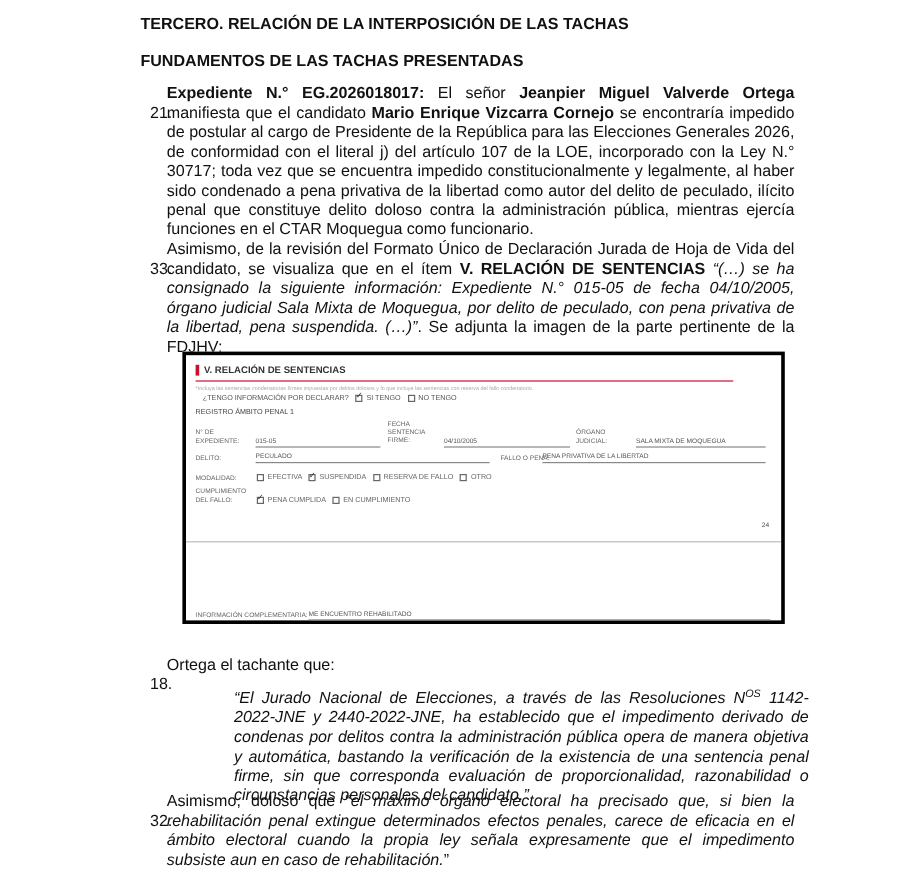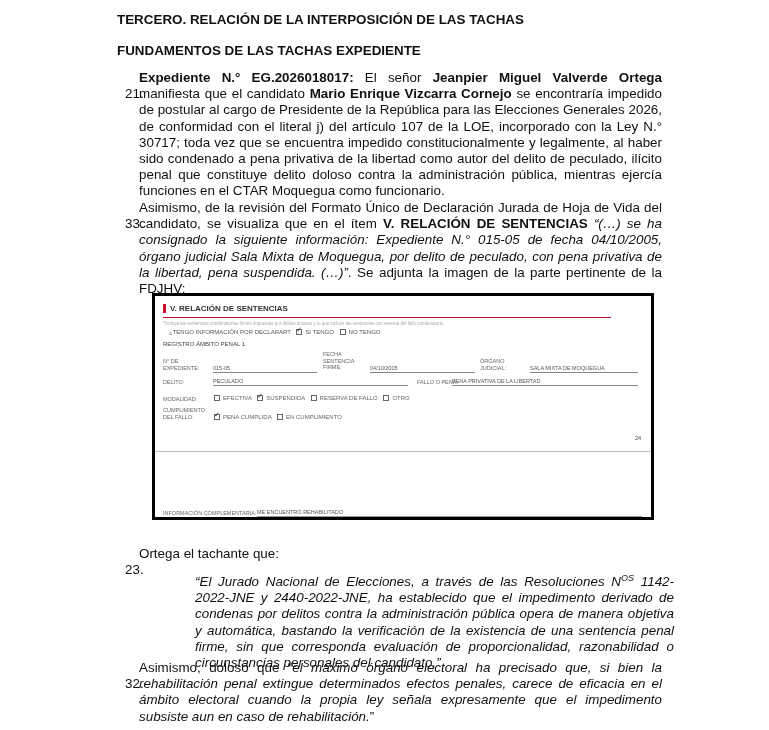--- a/index.html
+++ b/index.html
@@ -29,21 +29,21 @@
   .form .cb.on::after { content:"✓"; position:absolute; left:-1px; top:-4px; font-size:7px; color:#333; }
   .form .lbl { position:absolute; color:#666; font-size:5.5px; line-height:6.5px; }
   .form .val { position:absolute; color:#555; font-size:5.5px; border-bottom:1px solid #888; padding-bottom:1px; }
   .form .sep { position:absolute; left:0; right:0; top:155px; height:1px; background:#bbb; }
   .form .pg { position:absolute; right:10px; top:139px; font-size:5.5px; color:#444; }
 </style>
 </head>
 <body>
 
 <div class="h" style="top:12px">TERCERO. RELACIÓN DE LA INTERPOSICIÓN DE LAS TACHAS</div>
-<div class="h" style="top:43px">FUNDAMENTOS DE LAS TACHAS EXPEDIENTE</div>
+<div class="h" style="top:43px">FUNDAMENTOS DE LAS TACHAS PRESENTADAS</div>
 
 <div class="para" style="top:70px">
   <span class="num" style="left:8px">21.</span>
   <div class="body"><b>Expediente N.° EG.2026018017:</b><span> El señor </span><b>Jeanpier Miguel Valverde Ortega</b><span> manifiesta que el candidato </span><b>Mario Enrique Vizcarra Cornejo</b><span> se encontraría impedido de postular al cargo de Presidente de la República para las Elecciones Generales 2026, de conformidad con el literal j) del artículo 107 de la LOE, incorporado con la Ley N.° 30717; toda vez que se encuentra impedido constitucionalmente y legalmente, al haber sido condenado a pena privativa de la libertad como autor del delito de peculado, ilícito penal que constituye delito doloso contra la administración pública, mientras ejercía funciones en el CTAR Moquegua como funcionario.</span></div>
 </div>
 
 <div class="para" style="top:200px">
   <span class="num" style="left:8px">33.</span>
   <div class="body"><span>Asimismo, de la revisión del Formato Único de Declaración Jurada de Hoja de Vida del candidato, se visualiza que en el ítem </span><b>V. RELACIÓN DE SENTENCIAS</b><i> “(…) se ha consignado la siguiente información: Expediente N.° 015-05 de fecha 04/10/2005, órgano judicial Sala Mixta de Moquegua, por delito de peculado, con pena privativa de la libertad, pena suspendida. (…)”</i><span>. Se adjunta la imagen de la parte pertinente de la FDJHV:</span></div>
 </div>
@@ -86,21 +86,21 @@
   </div>
 
   <div class="pg">24</div>
   <div class="sep"></div>
 
   <div class="lbl" style="left:8px;top:214px">INFORMACIÓN COMPLEMENTARIA:</div>
   <div class="val" style="left:102px;top:213px;width:385px;border-bottom-color:#999">ME ENCUENTRO REHABILITADO</div>
 </div>
 
 <div class="para" style="top:546px">
-  <span class="num" style="left:8px">23.</span>
+  <span class="num" style="left:8px">18.</span>
   <div class="body"><span>Ortega el tachante que:</span></div>
 </div>
 <div class="quote" style="top:574px"><span>“El Jurado Nacional de Elecciones, a través de las Resoluciones N</span><sup>OS</sup><span> 1142-2022-JNE y 2440-2022-JNE, ha establecido que el impedimento derivado de condenas por delitos contra la administración pública opera de manera objetiva y automática, bastando la verificación de la existencia de una sentencia penal firme, sin que corresponda evaluación de proporcionalidad, razonabilidad o circunstancias personales del candidato.”</span></div>
 
 <div class="para" style="top:660px">
   <span class="num" style="left:8px">32.</span>
   <div class="body"><span>Asimismo, doloso que “</span><i>el máximo órgano electoral ha precisado que, si bien la rehabilitación penal extingue determinados efectos penales, carece de eficacia en el ámbito electoral cuando la propia ley señala expresamente que el impedimento subsiste aun en caso de rehabilitación.</i><span>”</span></div>
 </div>
 
 </body></html>

